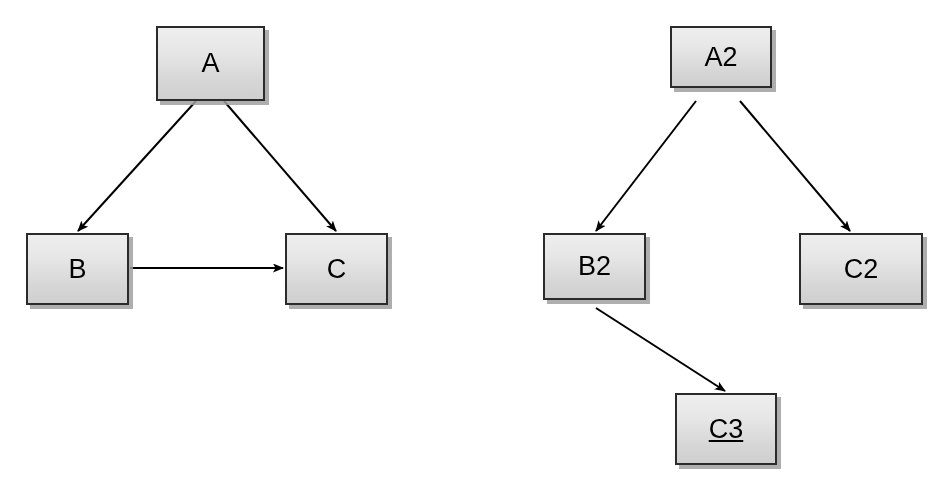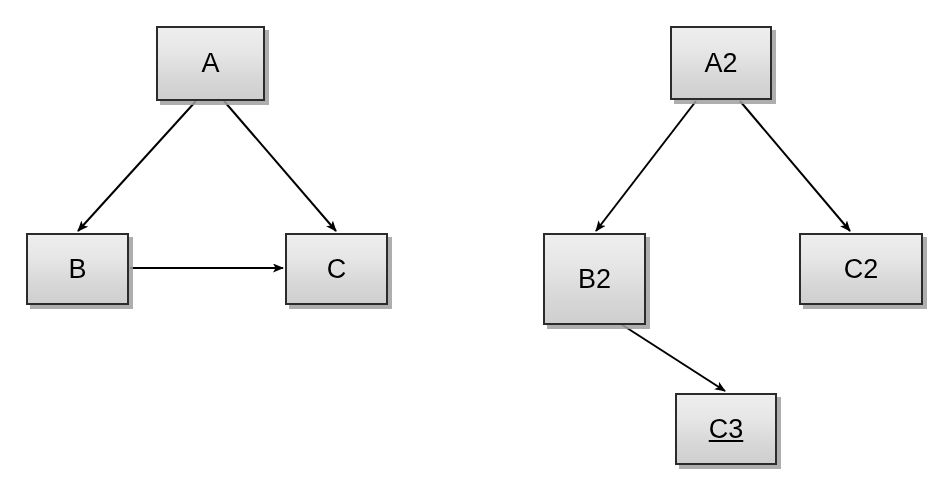--- a/index.html
+++ b/index.html
@@ -69,24 +69,24 @@
   <div id="nodes-group">
       <div class="node" style="left: 156px; top: 26px; width: 109px; height: 75px;">
         <span class="node-label">A</span>
       </div>
       <div class="node" style="left: 26px; top: 233px; width: 103px; height: 72px;">
         <span class="node-label">B</span>
       </div>
       <div class="node" style="left: 285px; top: 233px; width: 103px; height: 72px;">
         <span class="node-label">C</span>
       </div>
-      <div class="node" style="left: 670px; top: 26px; width: 102px; height: 74px;">
+      <div class="node" style="left: 670px; top: 26px; width: 102px; height: 62px;">
         <span class="node-label">A2</span>
       </div>
-      <div class="node" style="left: 543px; top: 233px; width: 103px; height: 92px;">
+      <div class="node" style="left: 543px; top: 233px; width: 103px; height: 67px;">
         <span class="node-label">B2</span>
       </div>
       <div class="node" style="left: 799px; top: 233px; width: 124px; height: 72px;">
         <span class="node-label">C2</span>
       </div>
       <div class="node" style="left: 675px; top: 393px; width: 102px; height: 72px; text-decoration: underline;">
         <span class="node-label">C3</span>
       </div>
     </div>
 

